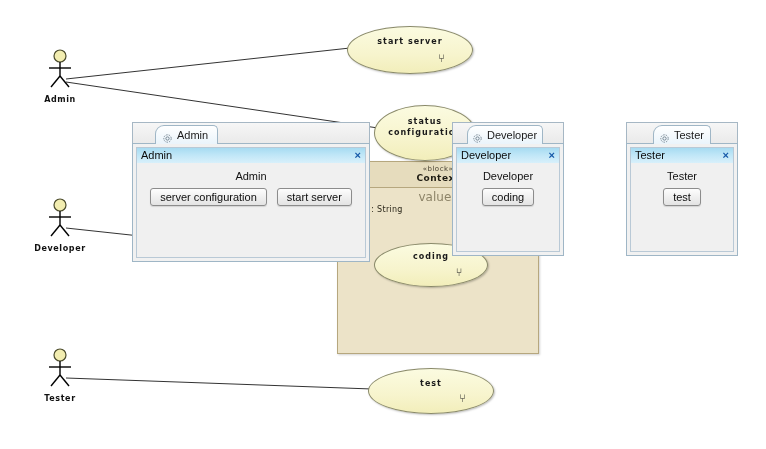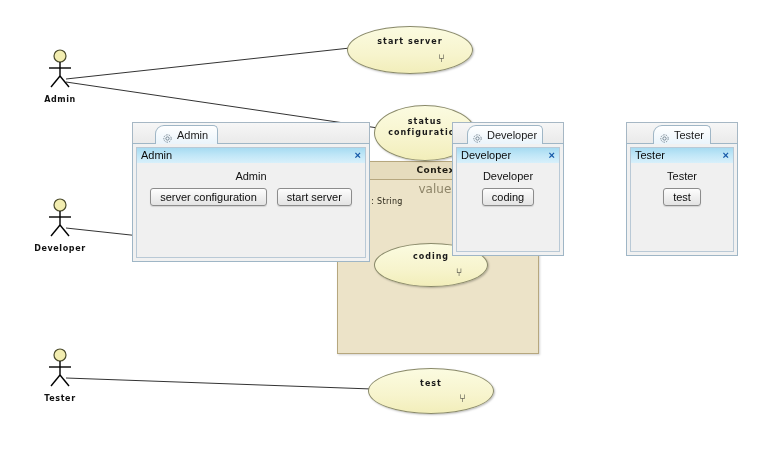--- a/index.html
+++ b/index.html
@@ -159,20 +159,21 @@
 
       <line x1="66" y1="82" x2="378" y2="128" stroke="#333" stroke-width="1"></line>
 
       <line x1="66" y1="228" x2="380" y2="262" stroke="#333" stroke-width="1"></line>
 
       <line x1="66" y1="378" x2="372" y2="389" stroke="#333" stroke-width="1"></line>
     </svg>
 
     <div class="block" style="left:337px;top:161px;width:200px;height:191px;">
       <div class="blk-head">
+        <div class="blk-stereo">«block»</div>
         <div class="blk-name">Context</div>
       </div>
       <div class="blk-compart-title">values</div>
       <div class="blk-attr">status : String</div>
     </div>
 
     <div class="usecase" style="left:347px;top:26px;width:124px;height:46px;">
       <div class="uc-label">start server</div>
       <div class="uc-glyph">⑂</div>
     </div>

